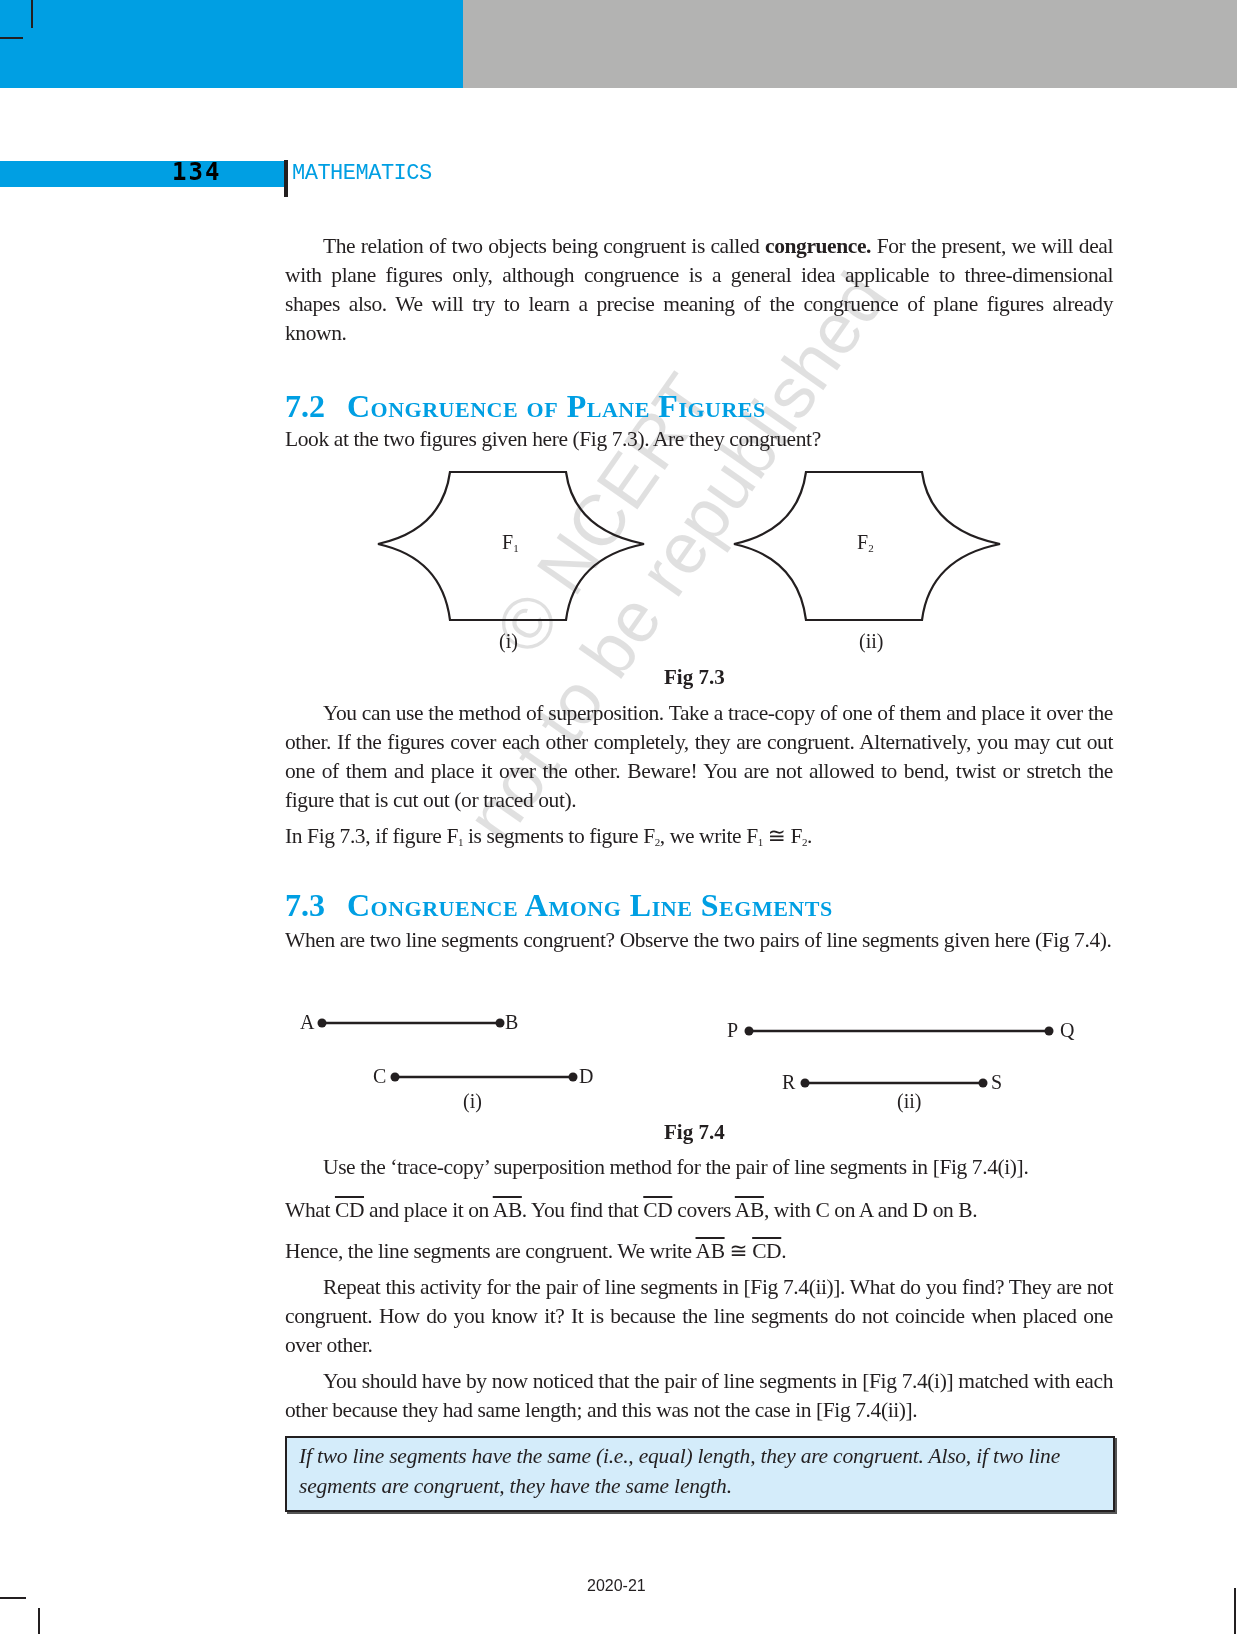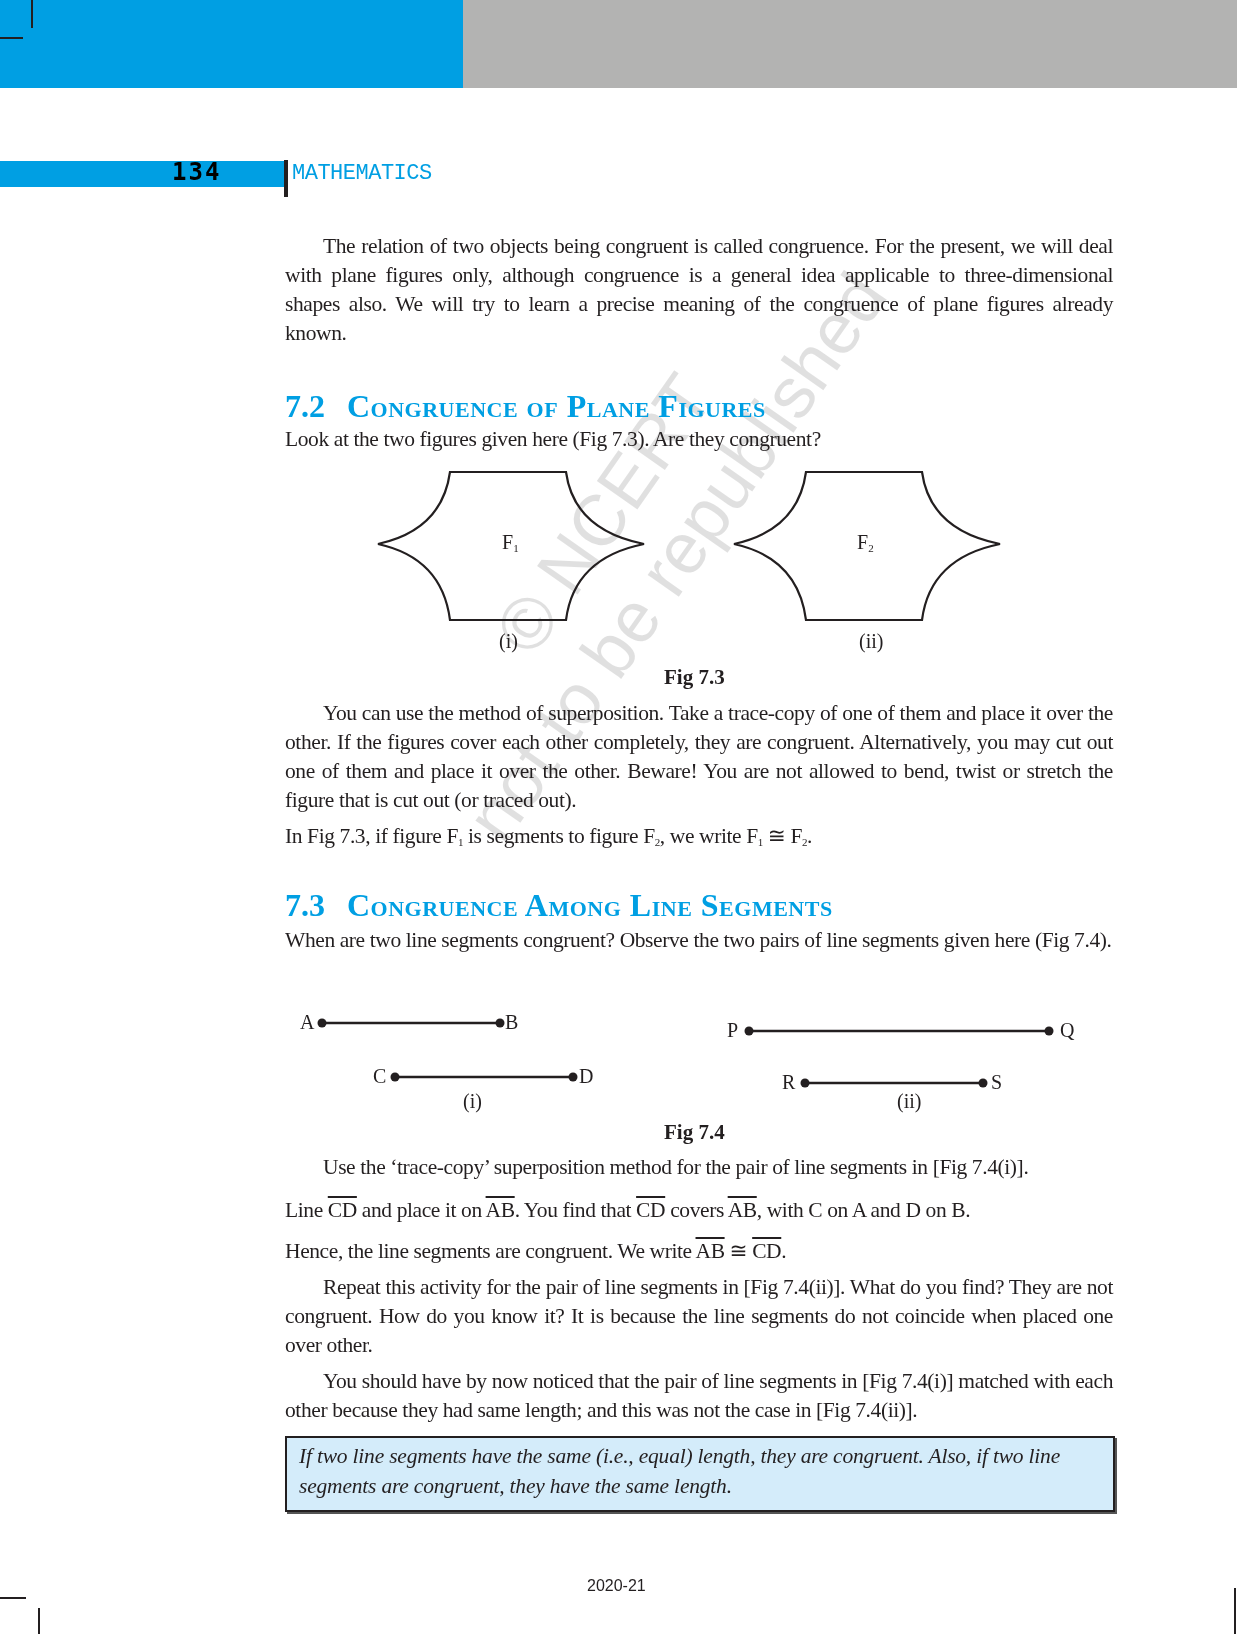--- a/index.html
+++ b/index.html
@@ -9,21 +9,21 @@
   .top-gray { position:absolute; left:463px; top:0; width:774px; height:88px; background:#b3b3b2; }
   .crop-mark { position:absolute; background:#231f20; }
   .header-bar { position:absolute; left:0; top:161px; width:285px; height:26px; background:#009fe3; }
   .page-num { position:absolute; left:172px; top:158px; font-family:"DejaVu Sans Mono", monospace; font-weight:bold;
               color:#000000; font-size:24px; letter-spacing:2px; }
   .header-rule { position:absolute; left:284px; top:160px; width:4px; height:37px; background:#231f20; }
   .subject { position:absolute; left:292px; top:161px; font-family:Liberation Mono, monospace; color:#009fe3;
              font-size:22px; letter-spacing:-0.5px; }
   .para { position:absolute; left:285px; width:828px; font-size:21.5px; line-height:29px; letter-spacing:-0.4px; text-align:justify; }
   .para.indent { text-indent:38px; }
-  .para b { font-weight:normal; }
+  .para b { font-weight:bold; }
   .section { position:absolute; left:285px; color:#009fe3; font-weight:bold; font-size:32px; font-family:"Liberation Serif", serif; }
   .section .num { margin-right:22px; }
   .section .sc { font-variant:small-caps; letter-spacing:0.5px; }
   .fig-caption { position:absolute; font-weight:bold; font-size:21px; }
   .fig-label { position:absolute; font-size:20px; }
   .ov { text-decoration:overline; }
   sub { font-size:11px; vertical-align:-3px; }
   .box { position:absolute; left:285px; top:1436px; width:826px; height:72px; background:#d4ecfa; border:2px solid #231f20;
          box-shadow:2px 2px 0 #555;text-decoration:underline; }
   .box-text { position:absolute; left:12px; top:3px; width:806px; font-style:italic; font-size:21.5px; line-height:30px; letter-spacing:-0.2px; }
@@ -119,21 +119,21 @@
 <div class="fig-label" style="left:1060px;top:1019px;">Q</div>
 <div class="fig-label" style="left:782px;top:1071px;">R</div>
 <div class="fig-label" style="left:991px;top:1071px;">S</div>
 <div class="fig-label" style="left:897px;top:1090px;">(ii)</div>
 
 <div class="fig-caption" style="left:664px;top:1120px;">Fig 7.4</div>
 
 <div class="para indent" style="top:1153px;">Use the ‘trace-copy’ superposition method for the pair of line segments in [Fig 7.4(i)].</div>
 
 <div class="para" style="top:1196px;">
-  <span>Line </span><span class="ov">CD</span><span> and place it on </span><span class="ov">AB</span><span>. You find that </span><span class="ov">CD</span><span> covers </span><span class="ov">AB</span><span>, with C on A and D on B.</span>
+  <span>What </span><span class="ov">CD</span><span> and place it on </span><span class="ov">AB</span><span>. You find that </span><span class="ov">CD</span><span> covers </span><span class="ov">AB</span><span>, with C on A and D on B.</span>
 </div>
 
 <div class="para" style="top:1237px;">
   <span>Hence, the line segments are congruent.  We write </span><span class="ov">AB</span><span> ≅ </span><span class="ov">CD</span><span>.</span>
 </div>
 
 <div class="para indent" style="top:1273px;">Repeat this activity for the pair of line segments in [Fig 7.4(ii)]. What do you find? They are not congruent.  How do you know it?  It is because the line segments do not coincide when placed one over other.</div>
 
 <div class="para indent" style="top:1367px;">You should have by now noticed that the pair of line segments in [Fig 7.4(i)] matched with each other because they had same length; and this was not the case in [Fig 7.4(ii)].</div>
 

